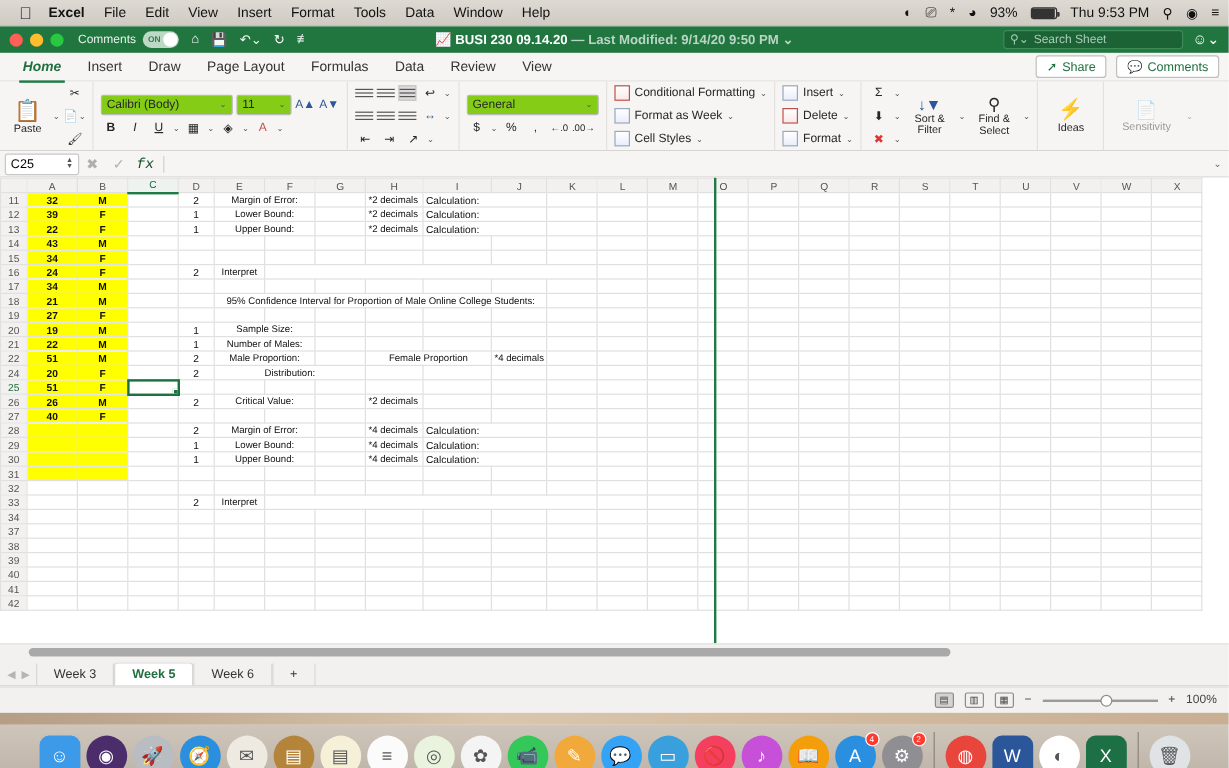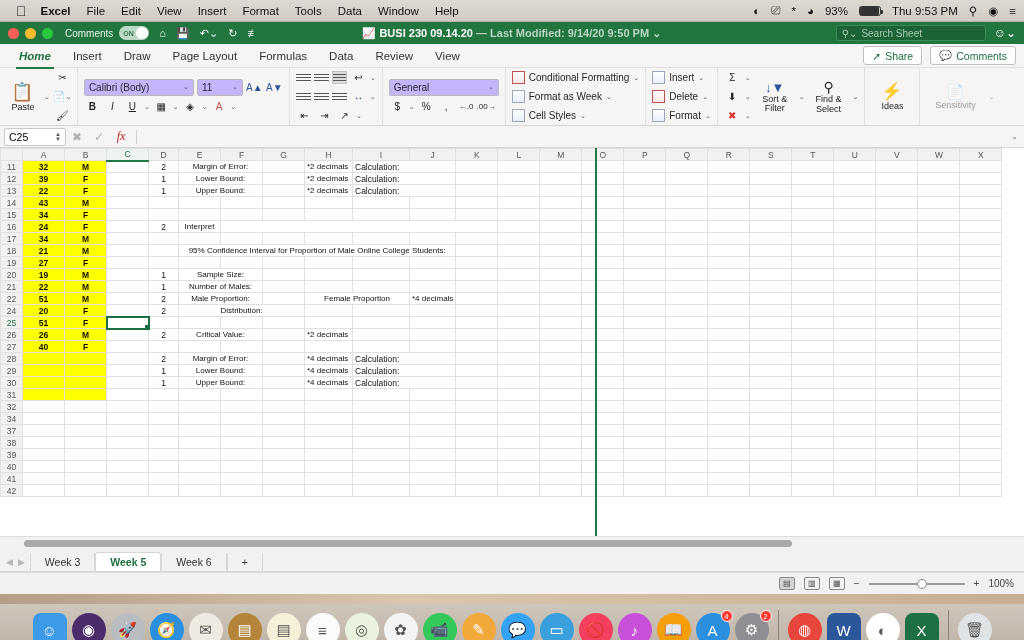--- a/index.html
+++ b/index.html
@@ -48,38 +48,38 @@
   .ribtabs .t.active:after{ content:""; position:absolute; left:8px; right:8px; bottom:-4px; height:2px; background:#1f7a45;}
   .ribtabs .rt{ margin-left:auto; display:flex; gap:8px;}
   .pill{ border:1px solid #bfbfbf; border-radius:3px; padding:2px 8px; font-size:10.5px; color:#1f6f3f; display:flex; align-items:center; gap:4px; background:#fff;}
   .ribbon{ height:58px; background:#f6f5f3; display:flex; align-items:stretch; border-bottom:1px solid #d7d5d1; font-size:10px; color:#262626;}
   .grp{ display:flex; align-items:center; padding:0 6px; border-right:1px solid #e3e1dd; gap:4px;}
   .grp:last-child{border-right:none;}
   .vstack{ display:flex; flex-direction:column; gap:3px; }
   .btnlabel{ font-size:9px; text-align:center; line-height:1.05; }
   .icobox{ display:flex; flex-direction:column; align-items:center; justify-content:center; width:34px;}
   .fontrow{ display:flex; align-items:center; gap:3px;}
-  .fsel{ height:17px; border:1px solid #b9b9b9; border-radius:2px; background:#c4b5fd; font-size:10px;
+  .fsel{ height:17px; border:1px solid #b9b9b9; border-radius:2px; background:#84cc16; font-size:10px;
          display:flex; align-items:center; padding:0 4px; justify-content:space-between;}
   .fname{ width:110px;} .fsize{ width:46px;} .numfmt{ width:110px;}
   .mini{ width:17px;height:16px; display:flex;align-items:center;justify-content:center; font-size:10px;}
   .chev{ font-size:7px; color:#555; }
   .stylerow{ display:flex; align-items:center; gap:4px; font-size:10px; height:16px;}
   .sq{ width:13px;height:13px;border:1px solid #9aa7bf; background:linear-gradient(#fff,#e8eefb); flex:none;}
   .sq.red{ border-color:#c0504d; background:linear-gradient(#fff,#fbe8e8);}
   .alignbtn{ width:15px;height:13px; display:flex;flex-direction:column;justify-content:center;gap:1.6px;}
   .alignbtn i{ display:block;height:1.3px;background:#555;}
   .alignbtn.sel{ background:#dcdcdc; border:1px solid #c3c3c3;}
   
   .fbar{ height:22px; background:#f6f5f3; display:flex; align-items:center; border-bottom:1px solid #d7d5d1; font-size:11px;}
   .namebox{ width:62px; height:18px; margin-left:4px; background:#fff; border:1px solid #c8c8c8; border-radius:2px;
     display:flex; align-items:center; padding:0 4px; font-size:10.5px; justify-content:space-between;}
   .spin{ display:flex; flex-direction:column; font-size:6px; line-height:5px; color:#555;}
   .fbtn{ width:22px; text-align:center; color:#b0b0b0; font-size:12px;}
-  .fx{ font-style:italic; font-family:Liberation Serif, serif; color:#b91c1c; font-size:12px;}
+  .fx{ font-style:italic; font-family:Liberation Mono, monospace; color:#14532d; font-size:12px;}
   .finput{ flex:1; border-left:1px solid #d0d0d0; margin-left:4px; height:14px;}
   .fbar .caretend{ margin-left:auto; padding-right:6px; color:#777; font-size:8px;}
   
   .gridwrap{ position:relative; height:388px; overflow:hidden; background:#fff;}
   table.sheet{ border-collapse:collapse; table-layout:fixed; font-size:8.5px; color:#111;}
   table.sheet td, table.sheet th{ border:1px solid #e0e0e0; height:12px; padding:0 2px; overflow:hidden; white-space:nowrap;}
   th.colh{ background:#f2f1ef; color:#555; font-weight:normal; text-align:center; height:13px; border:1px solid #d8d6d2; font-size:8.5px;}
   th.colh.act{ color:#1f6f3f; border-bottom:2px solid #1f7a45; background:#eef3ef;}
   th.rowh{ background:#f2f1ef; color:#555; font-weight:normal; text-align:center; width:22px; border:1px solid #d8d6d2; font-size:8.5px;}
   th.rowh.act{ color:#1f6f3f; }
@@ -975,20 +975,41 @@
           <td class=""></td>
           <td class=""></td>
           <td class=""></td>
           <td class=""></td>
           <td class=""></td>
           <td class=""></td>
           <td class=""></td>
           <td class=""></td>
         </tr>
         <tr>
+          <th class="rowh">33</th>
+          <td class="blk-l"></td>
+          <td class="blk-r"></td>
+          <td class=""></td>
+          <td class="ctr">2</td>
+          <td colspan="1" class="lbl">Interpret</td>
+          <td colspan="6" class="boxed"></td>
+          <td class=""></td>
+          <td class=""></td>
+          <td class=""></td>
+          <td class=""></td>
+          <td class=""></td>
+          <td class=""></td>
+          <td class=""></td>
+          <td class=""></td>
+          <td class=""></td>
+          <td class=""></td>
+          <td class=""></td>
+          <td class=""></td>
+        </tr>
+        <tr>
           <th class="rowh">34</th>
           <td class="blk-l"></td>
           <td class="blk-r"></td>
           <td class=""></td>
           <td class="ctr"></td>
           <td class=""></td>
           <td class=""></td>
           <td class=""></td>
           <td class=""></td>
           <td class=""></td>

